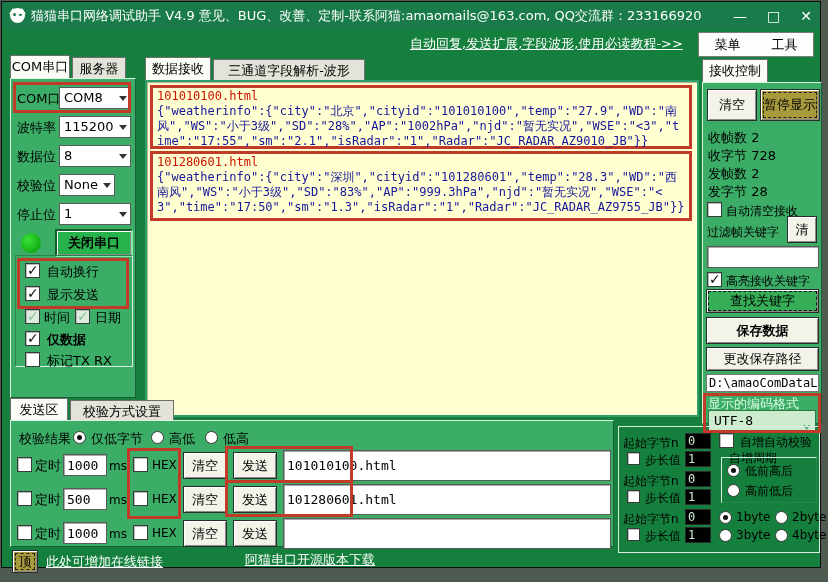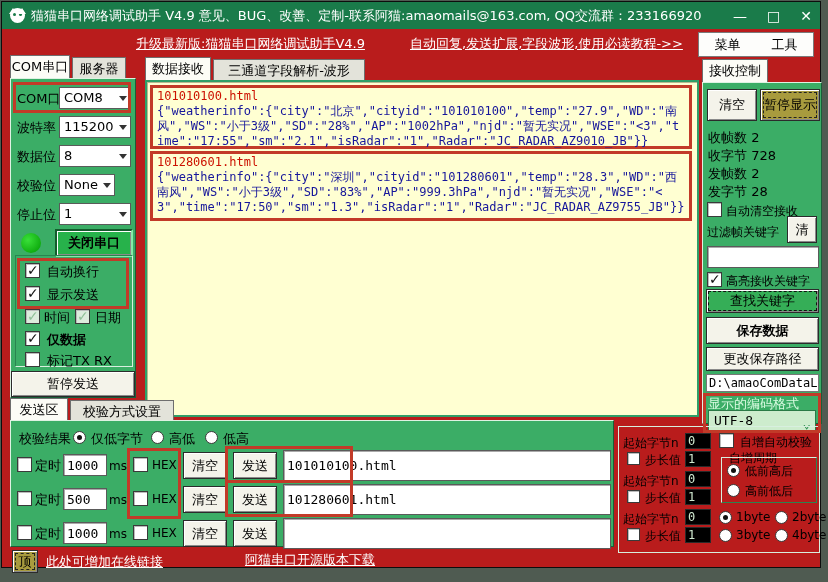--- a/index.html
+++ b/index.html
@@ -1,19 +1,19 @@
 <!DOCTYPE html>
 <html><head>
 <meta charset="utf-8">
 <style>
   * { margin:0; padding:0; box-sizing:border-box; }
   html,body { width:828px; height:582px; }
   body { background:#4f5b51; position:relative; font-family:"DejaVu Sans","Liberation Sans",sans-serif; font-size:13px; color:#000; overflow:hidden; }
 
-  .window { position:absolute; left:1px; top:1px; width:820px; height:567px; background:#b91c1c; border:1px solid #0d0d0d; }
+  .window { position:absolute; left:1px; top:1px; width:820px; height:567px; background:#15803d; border:1px solid #0d0d0d; }
   .abs { position:absolute; }
 
   
   .titlebar { position:absolute; left:0; top:0; width:100%; height:27px; background:#1a7b4a; color:#fff; display:flex; align-items:center; padding:0 8px; gap:6px; }
   .titlebar .title { font-size:13px; white-space:nowrap; overflow:hidden; }
   .cat-icon { width:15px; height:15px; position:relative; background:#fff; border-radius:50%; flex:0 0 auto; }
   .cat-icon::before, .cat-icon::after { content:""; position:absolute; top:-4px; border:4px solid transparent; border-bottom:6px solid #fff; }
   .cat-icon::before { left:-1px; } .cat-icon::after { right:-1px; }
   .cat-icon i { position:absolute; left:3px; top:5px; width:3px; height:3px; background:#1a7b4a; border-radius:50%; box-shadow:6px 0 0 #1a7b4a; }
   .win-controls { margin-left:auto; display:flex; gap:20px; font-size:14px; color:#fff; }
@@ -80,21 +80,20 @@
         <i></i>
       </span>
     <span class="title">猫猫串口网络调试助手 V4.9 意见、BUG、改善、定制-联系阿猫:amaomails@163.com, QQ交流群：233166920</span>
     <span class="win-controls">
       <span>—</span>
       <span>□</span>
       <span>✕</span>
     </span>
   </div>
 
-  <a class="link abs" style="left:134px; top:33px;">升级最新版:猫猫串口网络调试助手V4.9</a>
   <a class="link abs" style="left:408px; top:33px;">自动回复,发送扩展,字段波形,使用必读教程-&gt;&gt;</a>
   <div class="menubox">
     <span>菜单</span>
     <span>工具</span>
   </div>
 
   <div class="tab active" style="left:8px; top:53px; width:60px;">COM串口</div>
   <div class="tab" style="left:70px; top:55px; width:54px; height:21px;">服务器</div>
 
   <div class="panel3d" style="left:8px; top:76px; width:126px; height:320px;">
@@ -131,21 +130,20 @@
     <span class="cblabel" style="left:33px; top:230px;">时间</span>
     <span class="cb checked dis" style="left:64px; top:230px;"></span>
     <span class="cblabel" style="left:84px; top:230px;">日期</span>
 
     <span class="cb checked" style="left:14px; top:252px;"></span>
     <span class="cblabel" style="left:36px; top:252px; font-weight:bold;">仅数据</span>
 
     <span class="cb" style="left:14px; top:273px;"></span>
     <span class="cblabel" style="left:36px; top:273px;">标记TX RX</span>
 
-    <div class="btn" style="left:0px; top:292px; width:124px; height:26px;">暂停发送</div>
   </div>
 
   <div class="tab active" style="left:143px; top:55px; width:66px;">数据接收</div>
   <div class="tab" style="left:211px; top:57px; width:152px; height:21px;">三通道字段解析-波形</div>
 
   <div class="dataarea">
     <div class="frame" style="top:3px; height:64px;">
       <div class="fname">101010100.html</div>
       <div class="fbody">{"weatherinfo":{"city":"北京","cityid":"101010100","temp":"27.9","WD":"南风","WS":"小于3级","SD":"28%","AP":"1002hPa","njd":"暂无实况","WSE":"&lt;3","time":"17:55","sm":"2.1","isRadar":"1","Radar":"JC_RADAR_AZ9010_JB"}}</div>
     </div>

